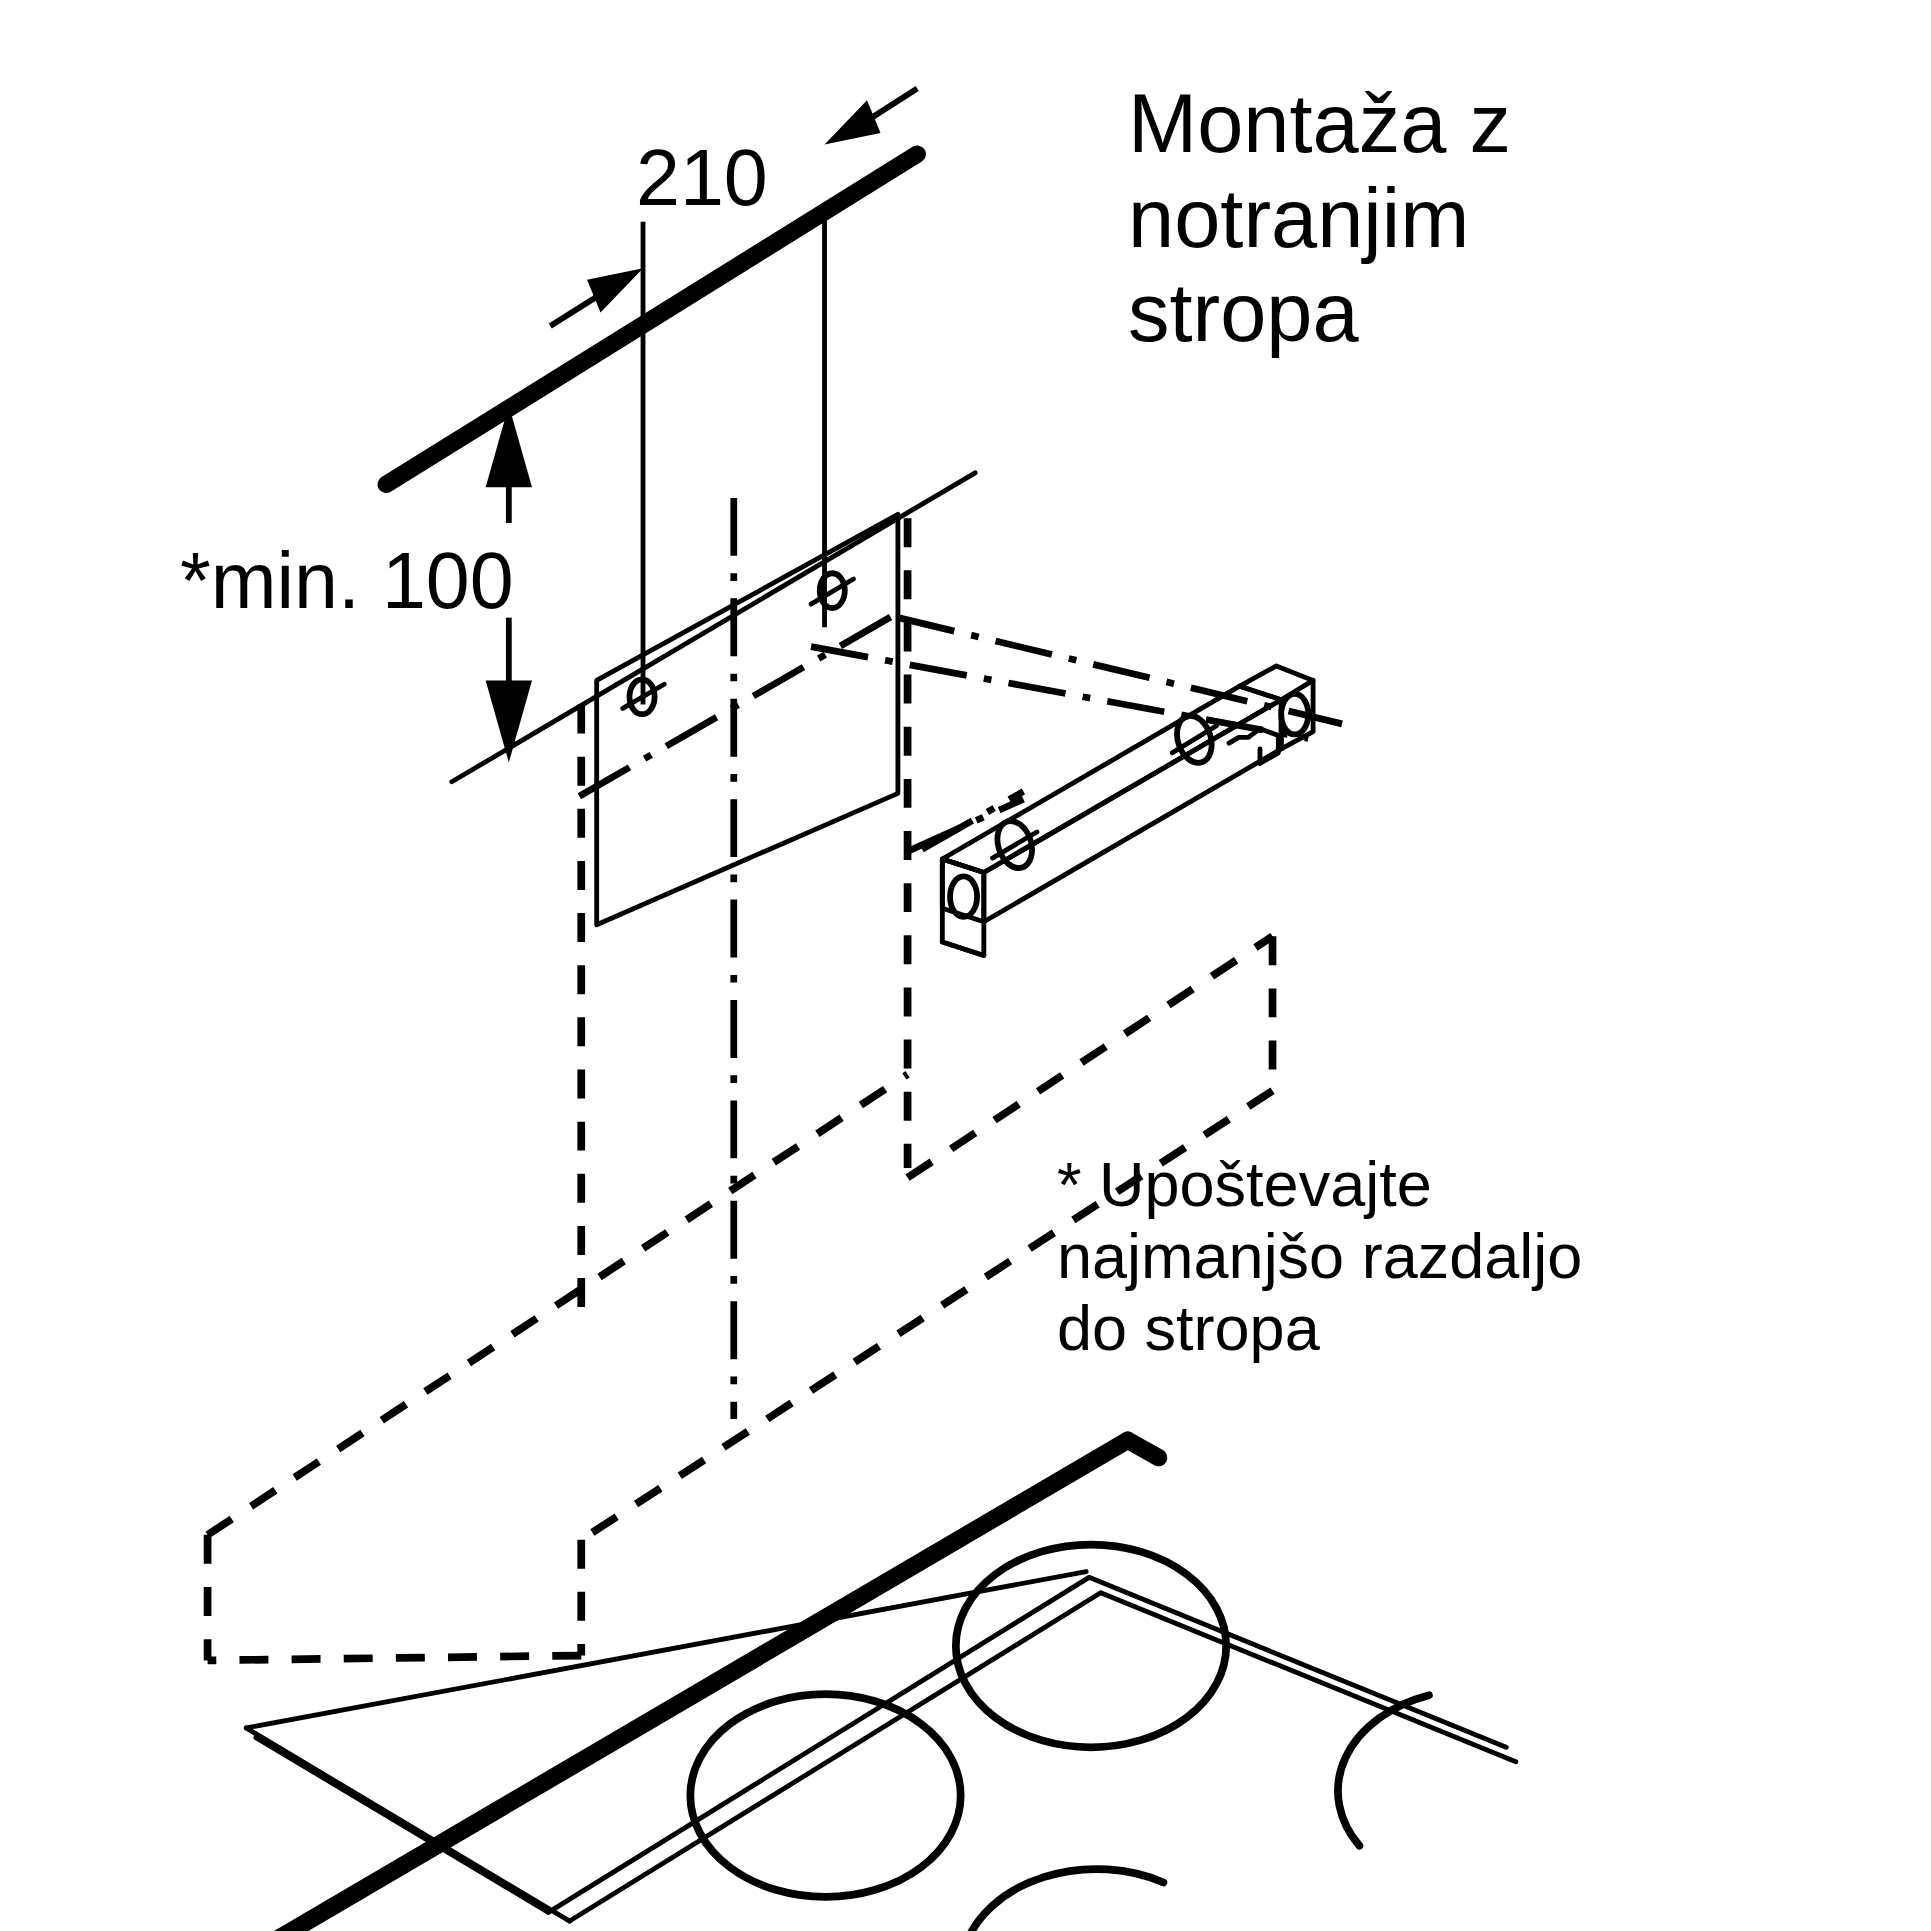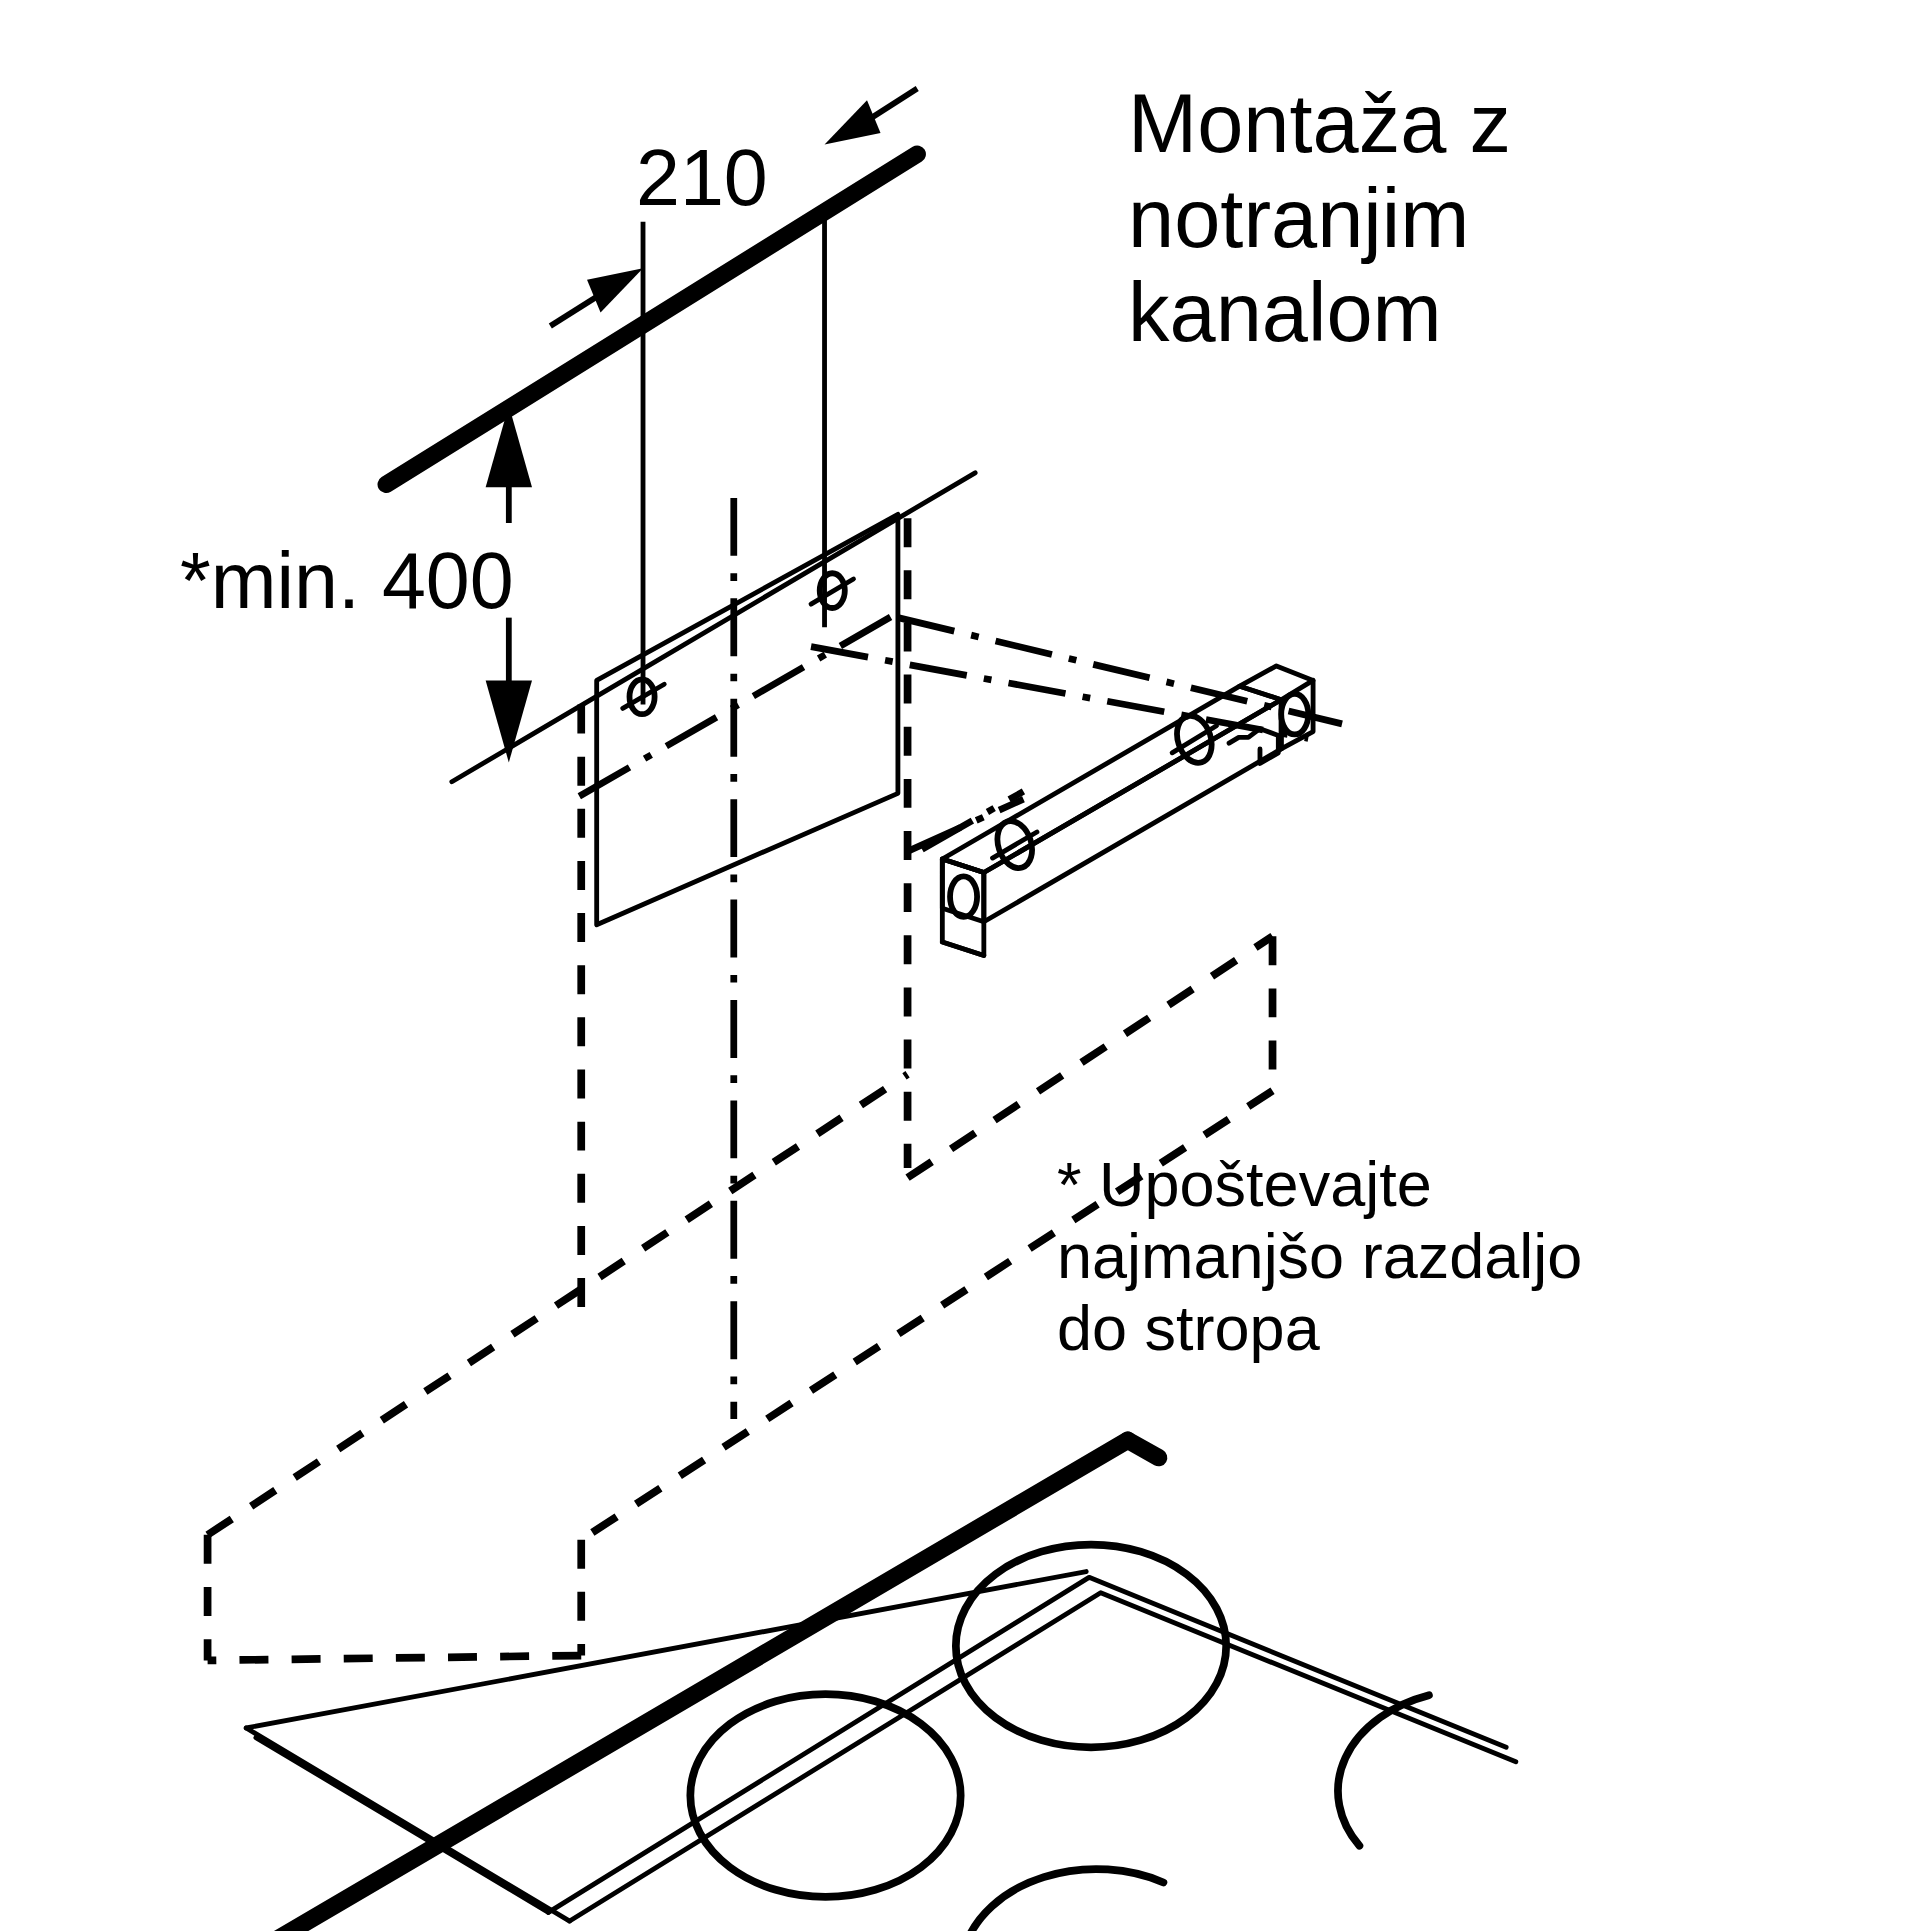--- a/index.html
+++ b/index.html
@@ -236,23 +236,23 @@
       <path class="solid-thin" d="M 255 1740 L 1125 1578"></path>
 
       <ellipse class="burner" cx="1130" cy="1655" rx="140" ry="105"></ellipse>
       <ellipse class="burner" cx="855" cy="1810" rx="140" ry="105"></ellipse>
       <path class="burner" d="M 1480 1706 A 140 105 0 0 0 1408 1862"></path>
       <path class="burner" d="M 1000 1965 A 140 105 0 0 1 1205 1900"></path>
     </g>
 
   </svg>
 
-  <div class="lbl" id="title-block"><span>Montaža z</span><br><span>notranjim</span><br><span>kanalom</span></div>
+  <div class="lbl" id="title-block"><span>Montaža z</span><br><span>notranjim</span><br><span>stropa</span></div>
 
   <div class="lbl" id="dim-210">210</div>
 
-  <div class="lbl" id="dim-min300">*min. 400</div>
+  <div class="lbl" id="dim-min300">*min. 100</div>
 
   <div class="lbl" id="footnote-block"><span>* Upoštevajte</span><br><span>najmanjšo razdaljo</span><br><span>do stropa</span></div>
 
 
 </div>
 
 
 </body></html>

